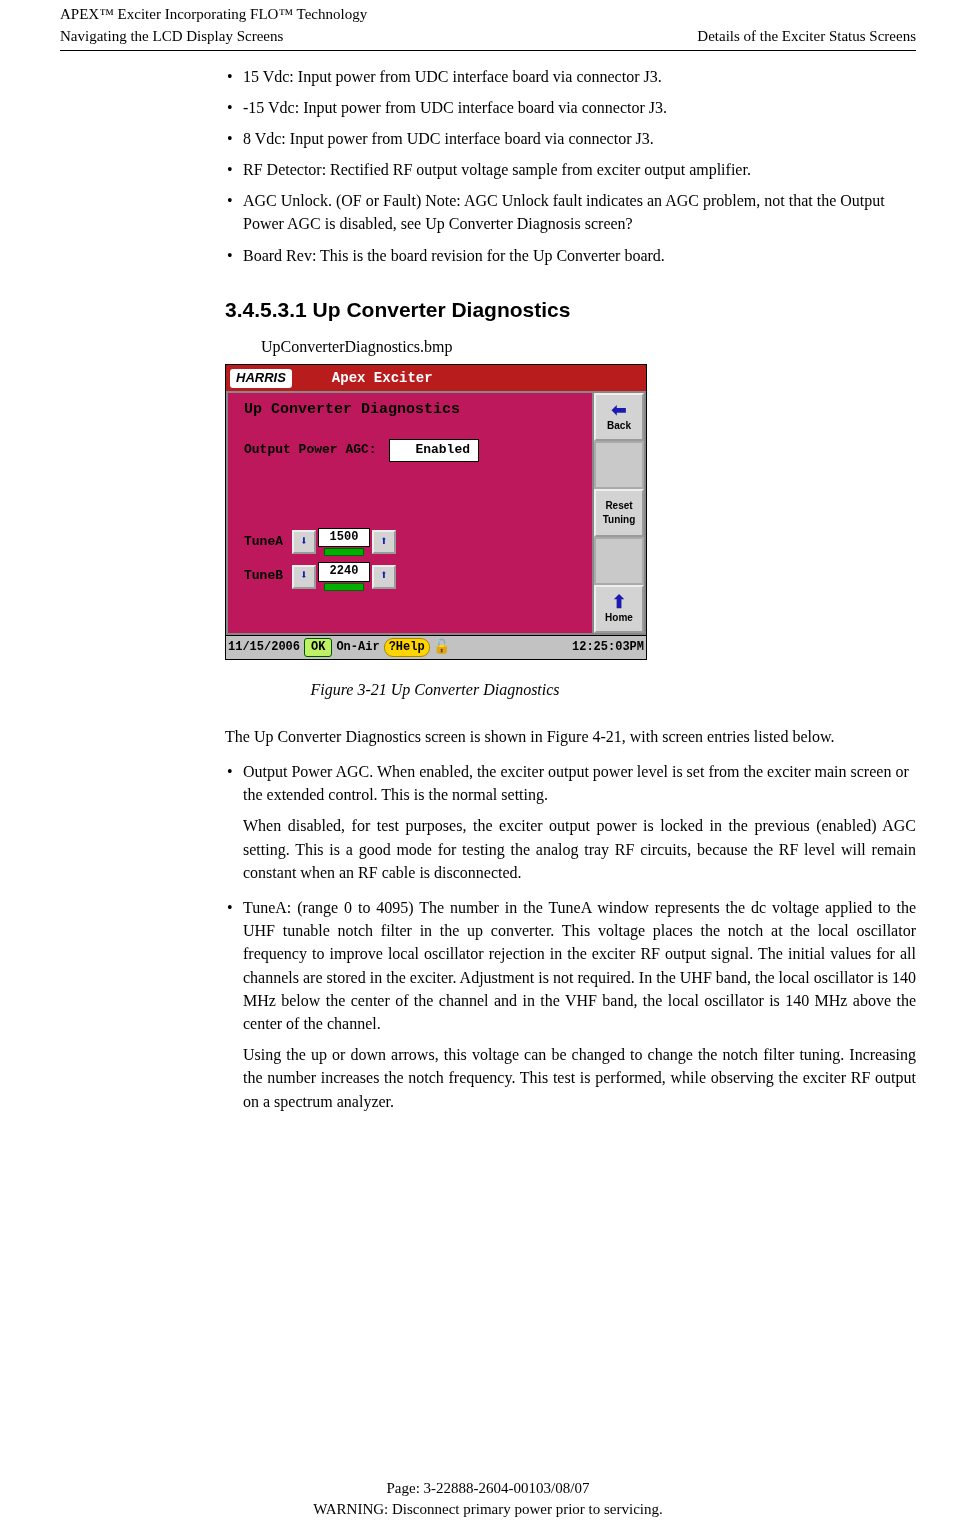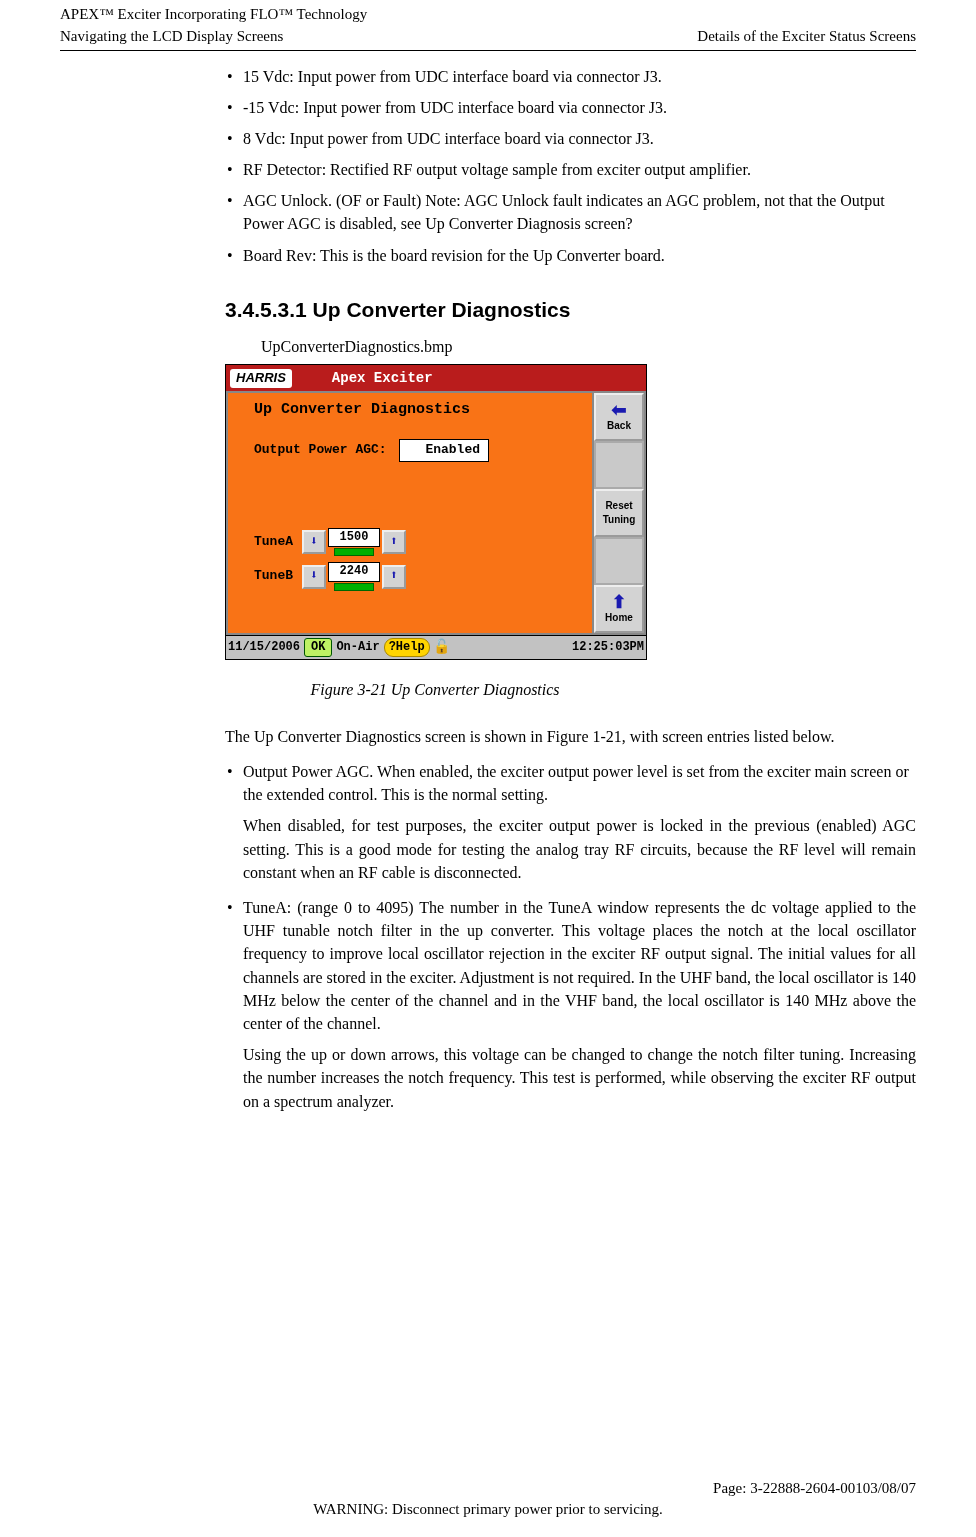--- a/index.html
+++ b/index.html
@@ -105,22 +105,22 @@
     border-radius: 3px;
     margin-right: 40px;
     font-family: Arial, sans-serif;
     font-size: 13px;
   }
   .lcd-body {
     display: flex;
   }
   .lcd-main {
     flex: 1;
-    background: #f97316;
-    padding: 6px 8px 4px 26px;
+    background: #be185d;
+    padding: 6px 8px 4px 16px;
     border: 2px solid #888;
     border-right: 0;
   }
   .lcd-main .screen-title {
     font-weight: bold;
     font-size: 15px;
     margin-bottom: 18px;
   }
   .row {
     display: flex;
@@ -225,21 +225,21 @@
 
   
   .footer {
     position: absolute;
     bottom: 16px;
     left: 60px;
     right: 60px;
   }
   .footer-row1 {
     display: flex;
-    justify-content: flex-end;
+    justify-content: center;
     font-size: 15px;
   }
   .footer-row2 {
     text-align: center;
     font-size: 15px;
   }
 </style>
 </head>
 <body>
 
@@ -338,21 +338,21 @@
         <span class="status-ok">OK</span>
         <span>On-Air</span>
         <span class="status-help">?Help</span>
         <span class="lock">🔓</span>
         <span class="status-time">12:25:03PM</span>
       </div>
     </div>
 
     <div class="figcaption">Figure 3-21  Up Converter Diagnostics</div>
 
-    <p class="bodypara">The Up Converter Diagnostics screen is shown in Figure 1-21, with screen entries listed below.</p>
+    <p class="bodypara">The Up Converter Diagnostics screen is shown in Figure 4-21, with screen entries listed below.</p>
 
     <ul class="bullets">
       <li>Output Power AGC. When enabled, the exciter output power level is set from the exciter main screen or the extended control. This is the normal setting.</li>
     </ul>
     <p class="subtext bodypara">When disabled, for test purposes, the exciter output power is locked in the previous (enabled) AGC setting. This is a good mode for testing the analog tray RF circuits, because the RF level will remain constant when an RF cable is disconnected.</p>
     <ul class="bullets">
       <li style="text-align:justify">TuneA: (range 0 to 4095) The number in the TuneA window represents the dc voltage applied to the UHF tunable notch filter in the up converter. This voltage places the notch at the local oscillator frequency to improve local oscillator rejection in the exciter RF output signal. The initial values for all channels are stored in the exciter. Adjustment is not required. In the UHF band, the local oscillator is 140 MHz below the center of the channel and in the VHF band, the local oscillator is 140 MHz above the center of the channel.</li>
     </ul>
     <p class="subtext bodypara">Using the up or down arrows, this voltage can be changed to change the notch filter tuning. Increasing the number increases the notch frequency. This test is performed, while observing the exciter RF output on a spectrum analyzer.</p>
 

